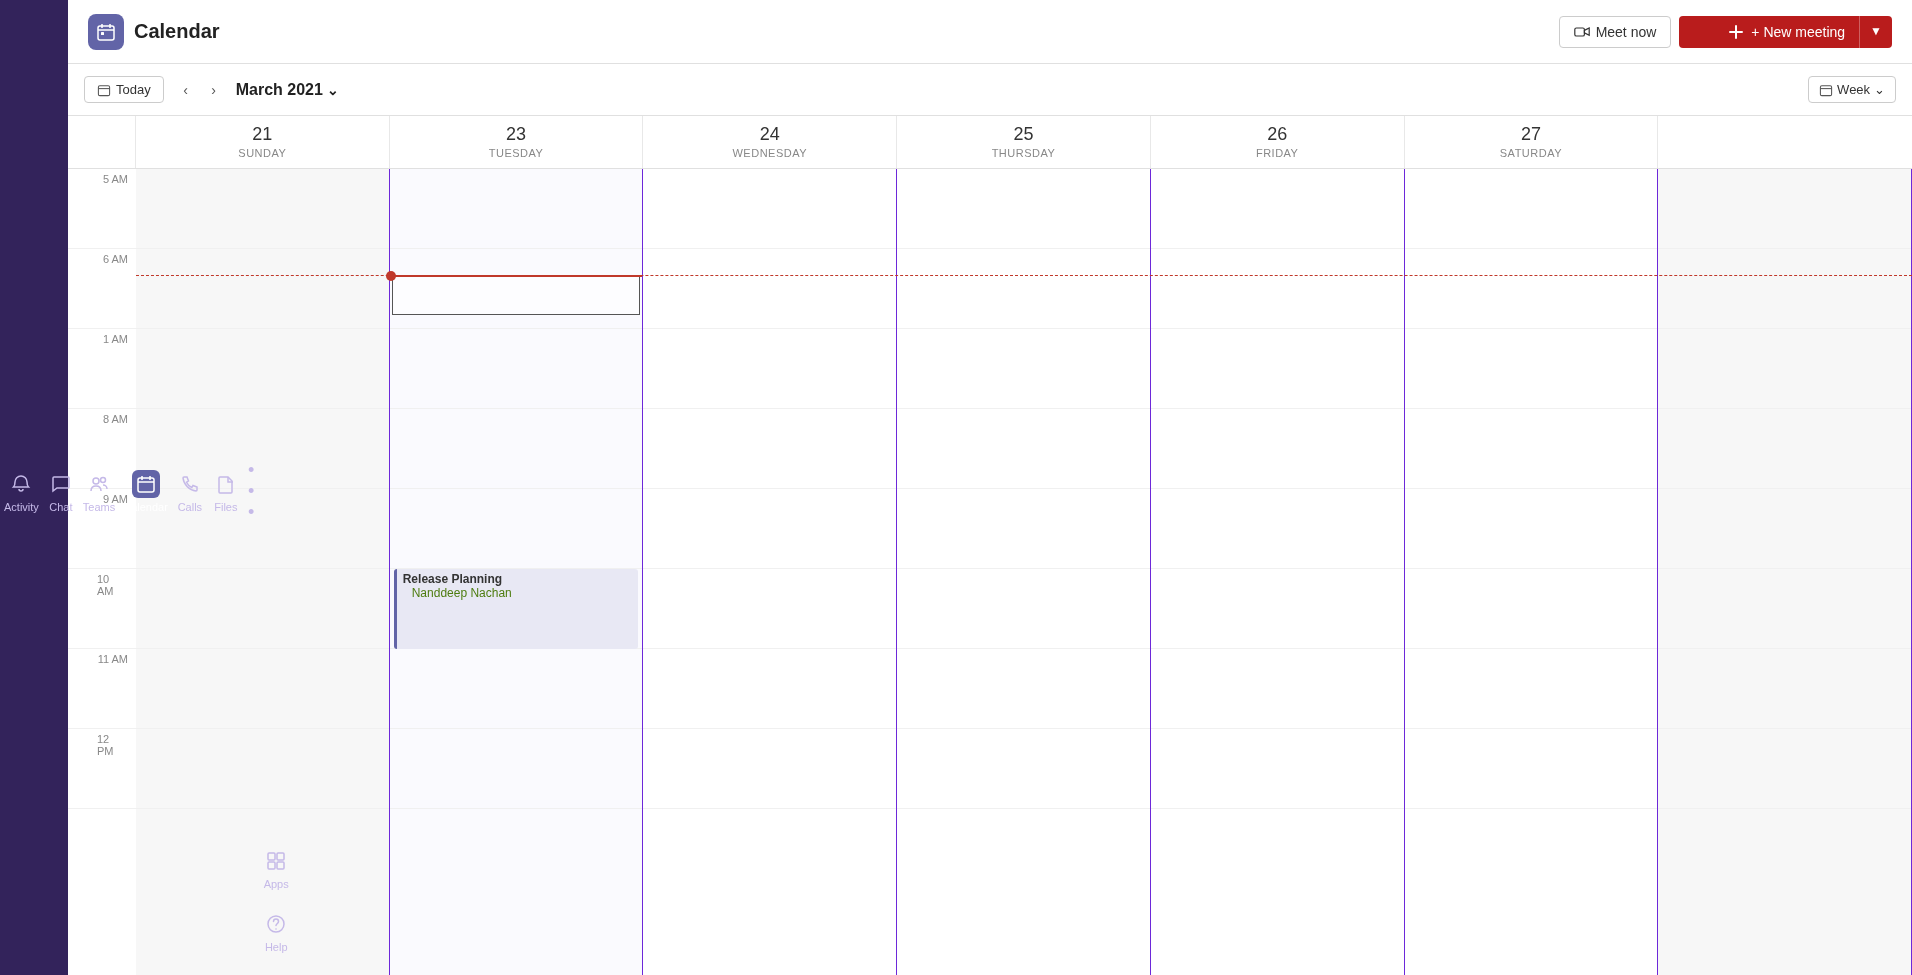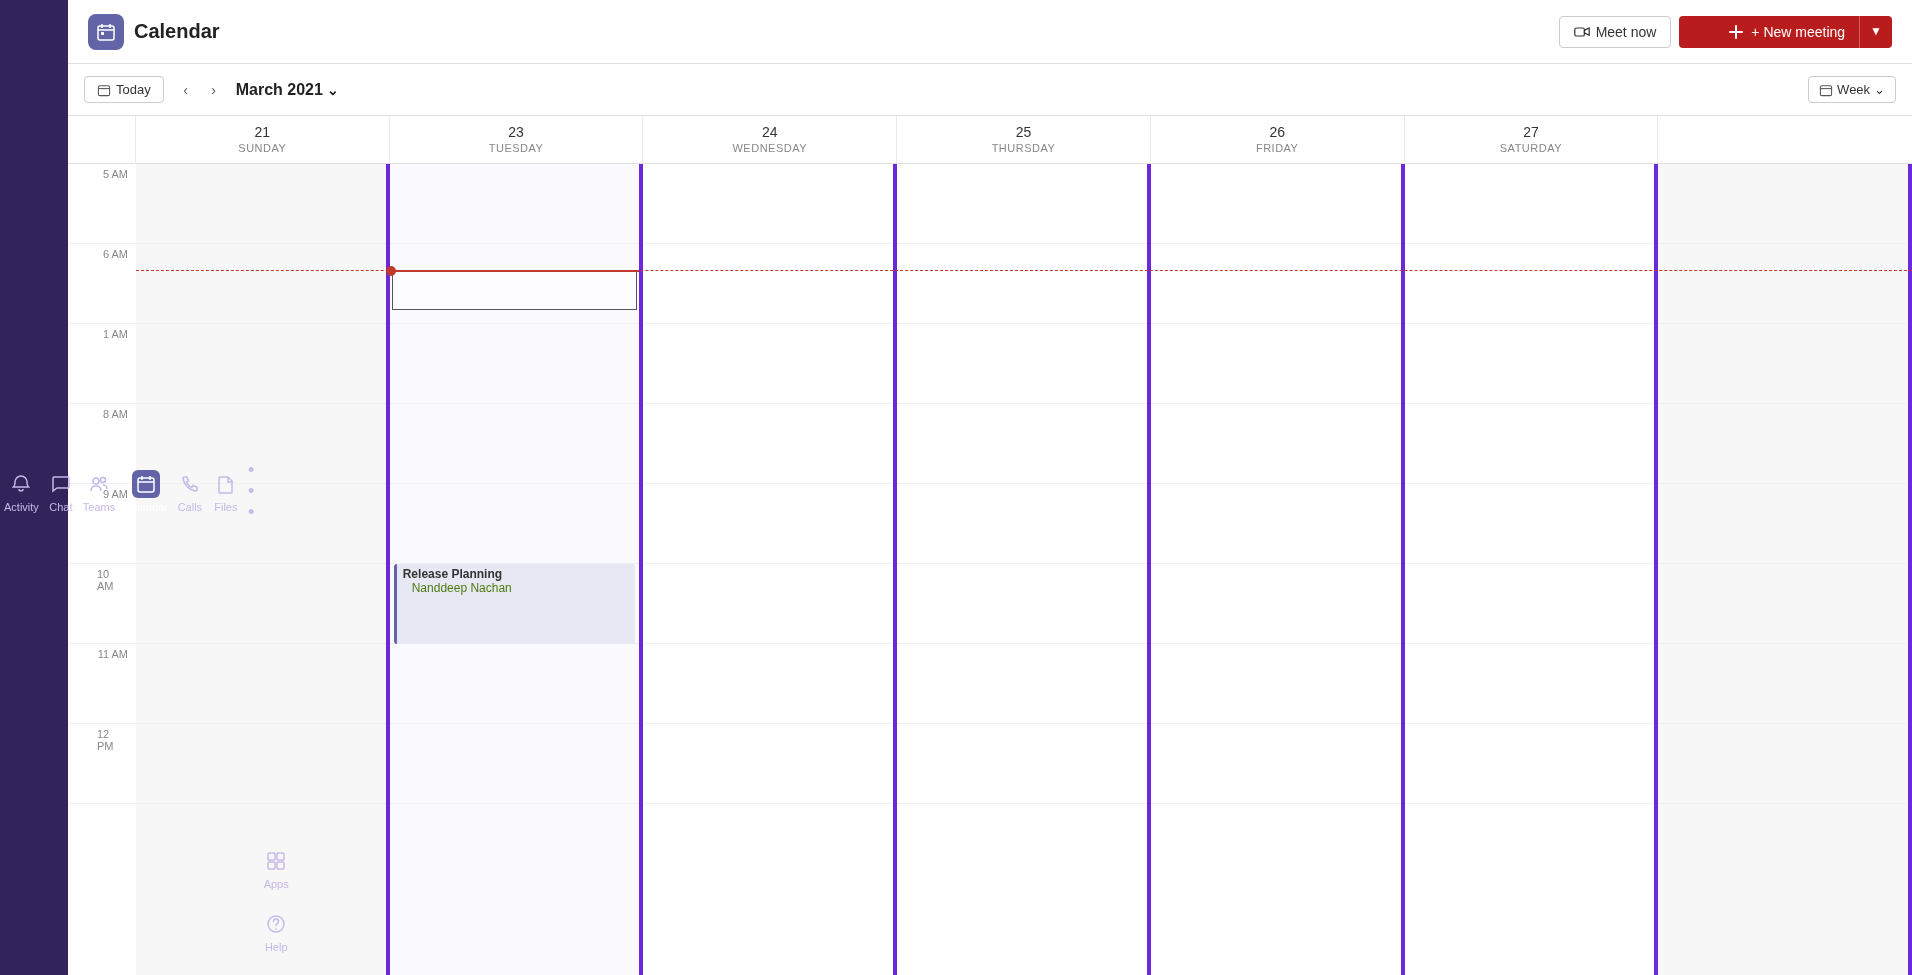--- a/index.html
+++ b/index.html
@@ -219,21 +219,21 @@
       flex-shrink: 0;
     }
     .cal-day-header {
       text-align: center;
       padding: 8px 4px;
       font-size: 12px;
       color: #666;
       border-right: 1px solid #e8e8e8;
     }
     .cal-day-header .day-num {
-      font-size: 14px;
+      font-size: 18px;
       font-weight: 400;
       color: #333;
       line-height: 1.2;
       display: block;
     }
     .cal-day-header.today .day-num {
       color: #6264a7;
       font-weight: 600;
     }
     .cal-day-header .day-name {
@@ -267,21 +267,21 @@
       padding-top: 4px;
       padding-right: 8px;
       justify-content: flex-end;
     }
     .time-label {
       font-size: 11px;
       color: #888;
       margin-left: 29px;
     }
     .day-column {
-      border-right: 4px solid #6d28d9;
+      border-right: 1px solid #6d28d9;
       border-left: none;
       position: relative;
       background: #fff;
     }
     .day-column.today-col {
       background: #fafafe;
     }
     .day-column.weekend-col {
       background: #f7f7f7;
     }

